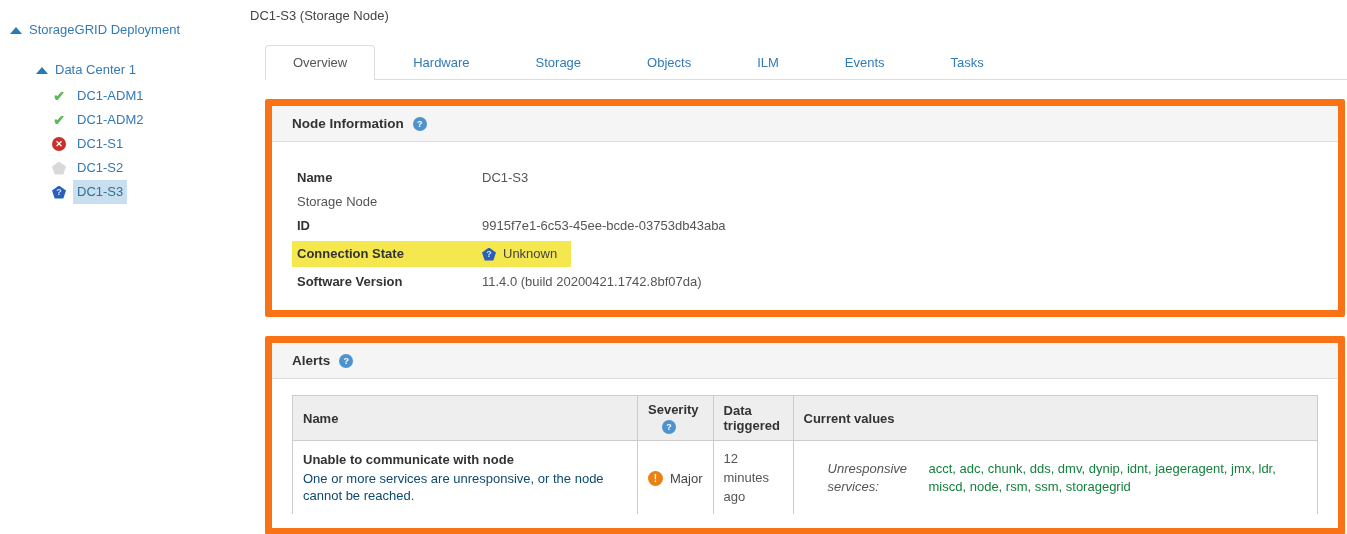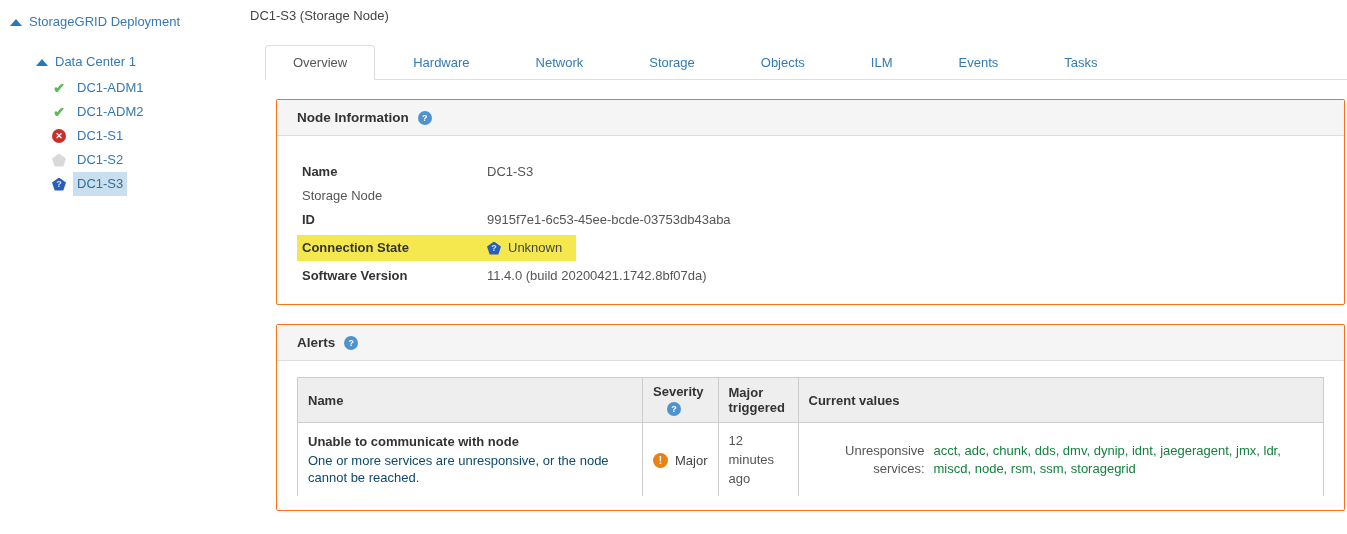--- a/index.html
+++ b/index.html
@@ -7,21 +7,21 @@
     width: 1347px; height: 534px;
     background: #ffffff;
     font-family: "Liberation Sans", sans-serif;
     font-size: 13px;
     color: #555;
     overflow: hidden;
   }
 
   
   .sidebar {
-    position: absolute; left: 0; top: 0; width: 250px; height: 436px;
+    position: absolute; left: 0; top: 8px; width: 250px; height: 436px;
     padding: 10px 0 0 10px;
   }
   .tree-row { display: flex; align-items: center; line-height: 24px; white-space: nowrap; cursor: pointer; }
   .tree-link { color: #337ab7; text-decoration: none; }
   .caret-up {
     width: 0; height: 0; display: inline-block;
     border-left: 6px solid transparent; border-right: 6px solid transparent;
     border-bottom: 7px solid #2779b8;
     margin-right: 7px;
   }
@@ -63,21 +63,21 @@
     border-radius: 4px 4px 0 0;
     text-decoration: none;
   }
   .tab.active {
     color: #555; background: #fff;
     border-color: #ddd #ddd #fff #ddd;
     cursor: default;
   }
 
   
-  .panel { margin: 19px 2px 0 26px; border: 1px solid #f97316; border-radius: 2px; background: #fff; }
+  .panel { margin: 19px 2px 0 15px; border: 7px solid #f97316; border-radius: 2px; background: #fff; }
   .panel-heading {
     background: #f5f5f5; border-bottom: 1px solid #ddd;
     padding: 10px 20px;
     display: flex; align-items: center; gap: 9px;
   }
   .panel-title { font-weight: bold; color: #333; font-size: 13.5px; }
   .help-ico {
     width: 14px; height: 14px; border-radius: 50%;
     background: #4f93ce; color: #fff;
     font-size: 9px; font-weight: bold;
@@ -126,21 +126,21 @@
   .sev-cell { white-space: nowrap; }
   .sev-badge { display: inline-flex; align-items: center; gap: 7px; color: #444; }
   .major-circle {
     width: 15px; height: 15px; border-radius: 50%; background: #ec8113;
     color: #fff; font-size: 10px; font-weight: bold;
     display: inline-flex; align-items: center; justify-content: center; flex: none;
   }
   .time-cell { line-height: 19px; }
   .cv-cell { }
   .cv-flex { display: flex; align-items: flex-start; padding-left: 24px; }
-  .cv-label { width: 92px; text-align: right; color: #555; flex: none; line-height: 18px; }
+  .cv-label { width: 92px; text-align: left; color: #555; flex: none; line-height: 18px; font-style: italic; }
   .cv-values { margin-left: 9px; max-width: 455px; color: #15803d; line-height: 18px; }
 </style>
 </head>
 <body>
 
 <div class="sidebar">
   <div class="tree-row">
     <span class="caret-up"></span>
     <span class="tree-link">StorageGRID Deployment</span>
   </div>
@@ -181,21 +181,20 @@
     </div>
   </div>
 </div>
 
 <div class="main">
   <div class="page-title">DC1-S3 (Storage Node)</div>
 
   <div class="tabbar">
     <a class="tab active">Overview</a>
     <a class="tab">Hardware</a>
-    <a class="tab">Network</a>
     <a class="tab">Storage</a>
     <a class="tab">Objects</a>
     <a class="tab">ILM</a>
     <a class="tab">Events</a>
     <a class="tab">Tasks</a>
   </div>
 
   <div class="panel">
     <div class="panel-heading">
       <span class="panel-title">Node Information</span>
@@ -236,21 +235,21 @@
     </div>
     <div class="alerts-body">
       <table class="alerts">
         <thead>
           <tr>
             <th class="col-name">Name</th>
             <th class="col-sev sev-head">
               <div>Severity</div>
               <div class="help-ico">?</div>
             </th>
-            <th class="col-time">Major triggered</th>
+            <th class="col-time">Data triggered</th>
             <th>Current values</th>
           </tr>
         </thead>
         <tbody>
           <tr>
             <td>
               <div class="alert-name">Unable to communicate with node</div>
               <div class="alert-desc">One or more services are unresponsive, or the node cannot be reached.</div>
             </td>
             <td class="sev-cell">

